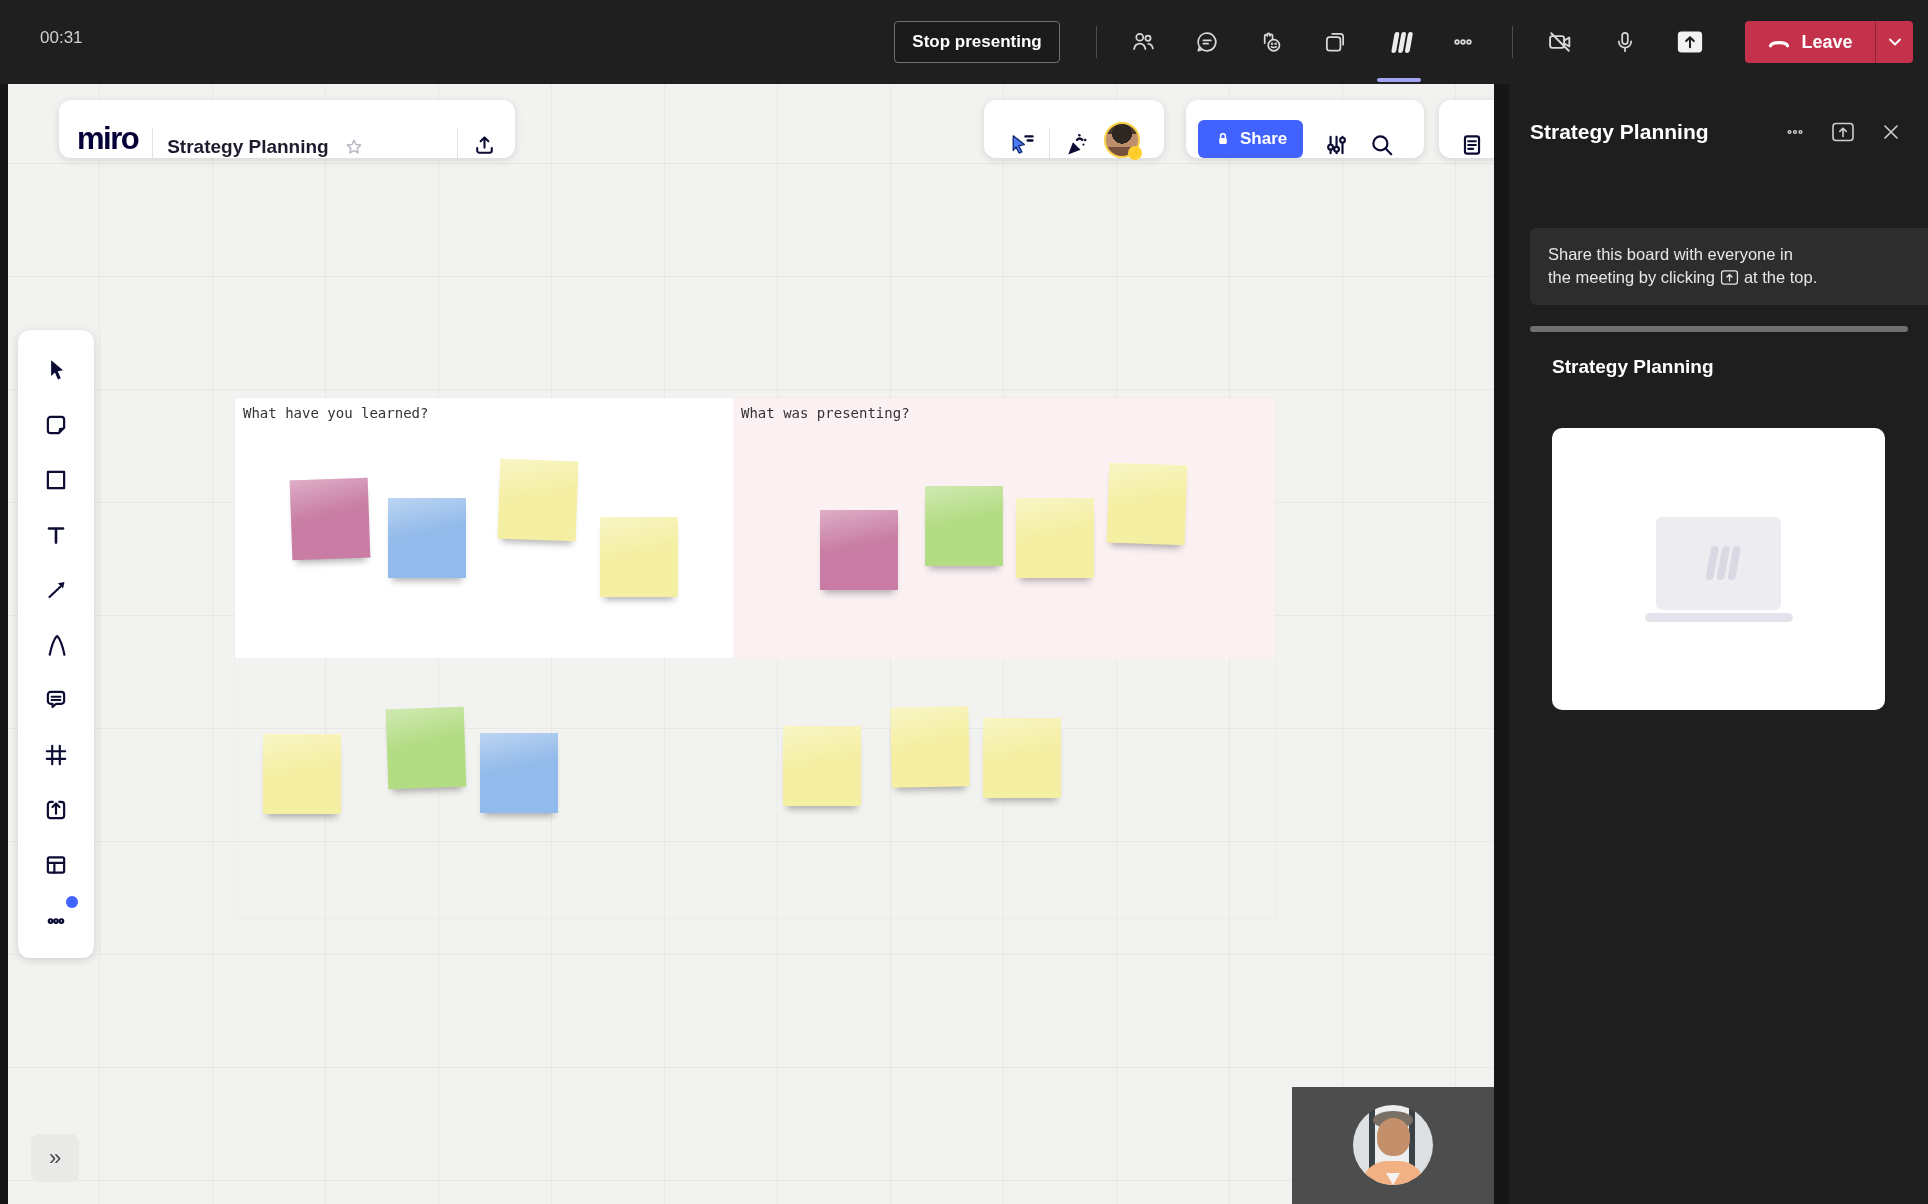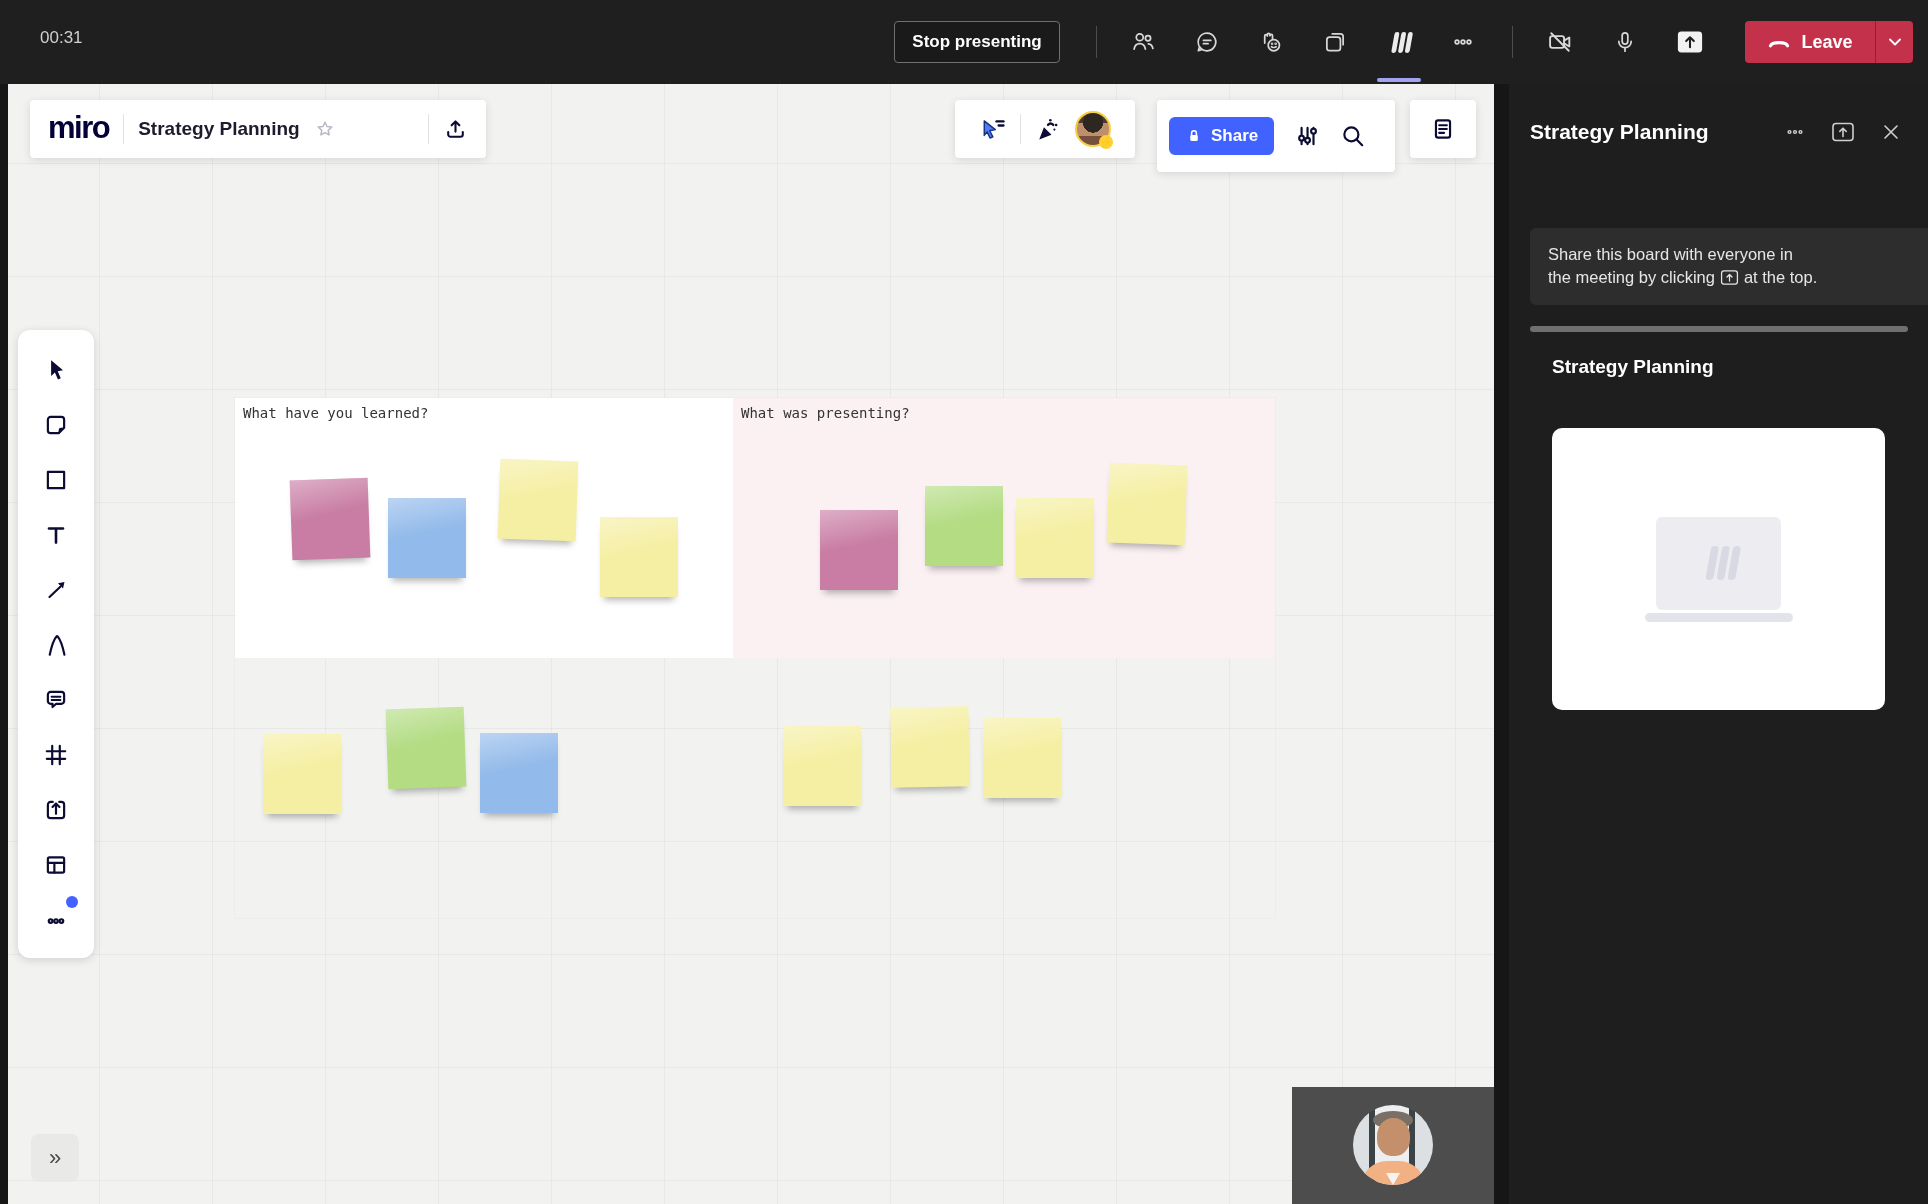--- a/index.html
+++ b/index.html
@@ -19,37 +19,37 @@
   .leave-btn { position:absolute; left:1745px; top:21px; width:168px; height:42px; border-radius:4px; background:#C4314B; display:flex; align-items:center; cursor:pointer; }
   .leave-main { flex:1; display:flex; align-items:center; justify-content:center; gap:10px; color:#fff; font-size:18px; font-weight:700; }
   .leave-chevron { width:38px; height:42px; display:flex; align-items:center; justify-content:center; border-left:1px solid rgba(0,0,0,.28); }
 
   
   .miro-screen { position:absolute; left:8px; top:84px; width:1486px; height:1120px; background:#F2F2F0;
     background-image:
       linear-gradient(to right, rgba(0,0,0,.045) 1px, transparent 1px),
       linear-gradient(to bottom, rgba(0,0,0,.045) 1px, transparent 1px);
     background-size:113px 113px; background-position:-22px -34px; overflow:hidden; }
-  .card { position:absolute; background:#fff; border-radius:4px; box-shadow:0 2px 8px rgba(0,0,0,.12); display:flex; align-items:center; }
+  .card { position:absolute; background:#fff; border-radius:12px; box-shadow:0 2px 8px rgba(0,0,0,.12); display:flex; align-items:flex-end;margin-left:29px; }
 
   .miro-header { left:22px; top:16px; width:456px; height:58px; padding:0 18px; gap:14px; }
   .miro-logo { font-size:31px; font-weight:800; letter-spacing:-1.5px; color:#050038; line-height:1; padding-bottom:4px; cursor:pointer; }
   .v-div { width:1px; height:30px; background:#e2e2e6; }
   .board-title { font-size:19px; font-weight:700; color:#1c1c2e; white-space:nowrap; }
   .mico { display:flex; align-items:center; justify-content:center; cursor:pointer; }
   .mico svg { stroke:#0b0b33; fill:none; stroke-width:2; stroke-linecap:round; stroke-linejoin:round; }
 
   .tools-card { left:947px; top:16px; width:180px; height:58px; padding:0 14px; gap:13px; justify-content:center; }
   .avatar { width:36px; height:36px; border-radius:50%; border:2.5px solid #F7CE46; background:
       radial-gradient(circle at 50% 30%, #2e2620 0 36%, transparent 37%),
       linear-gradient(180deg,#4a3a2e 0 30%, #bd8f6d 30% 72%, #77503d 72%);
       position:relative; cursor:pointer; }
   .avatar-badge { position:absolute; right:-4px; bottom:-4px; width:14px; height:14px; border-radius:50%; background:#FFD02F; font-size:9px; line-height:14px; text-align:center; color:#6b4d00; }
 
-  .share-card { left:1149px; top:16px; width:238px; height:72px; padding:0 12px; gap:20px; }
+  .share-card { left:1149px; top:16px; width:238px; height:58px; padding:0 12px; gap:20px; }
   .share-btn { height:38px; padding:0 16px; border-radius:6px; background:#4262FF; color:#fff; font-size:17px; font-weight:700; display:flex; align-items:center; gap:8px; border:none; cursor:pointer; font-family:"Liberation Sans",sans-serif; }
   .notes-card { left:1402px; top:16px; width:66px; height:58px; justify-content:center; }
 
   
   .palette { position:absolute; left:10px; top:246px; width:76px; height:628px; background:#fff; border-radius:12px; box-shadow:0 2px 10px rgba(0,0,0,.14); display:flex; flex-direction:column; align-items:center; padding-top:12px; }
   .pal-item { width:48px; height:55px; display:flex; align-items:center; justify-content:center; position:relative; cursor:pointer; }
   .pal-item svg { stroke:#0b0b33; fill:none; stroke-width:2; stroke-linecap:round; stroke-linejoin:round; }
   .pal-badge { position:absolute; right:2px; top:4px; width:12px; height:12px; border-radius:50%; background:#4262FF; }
 
   

